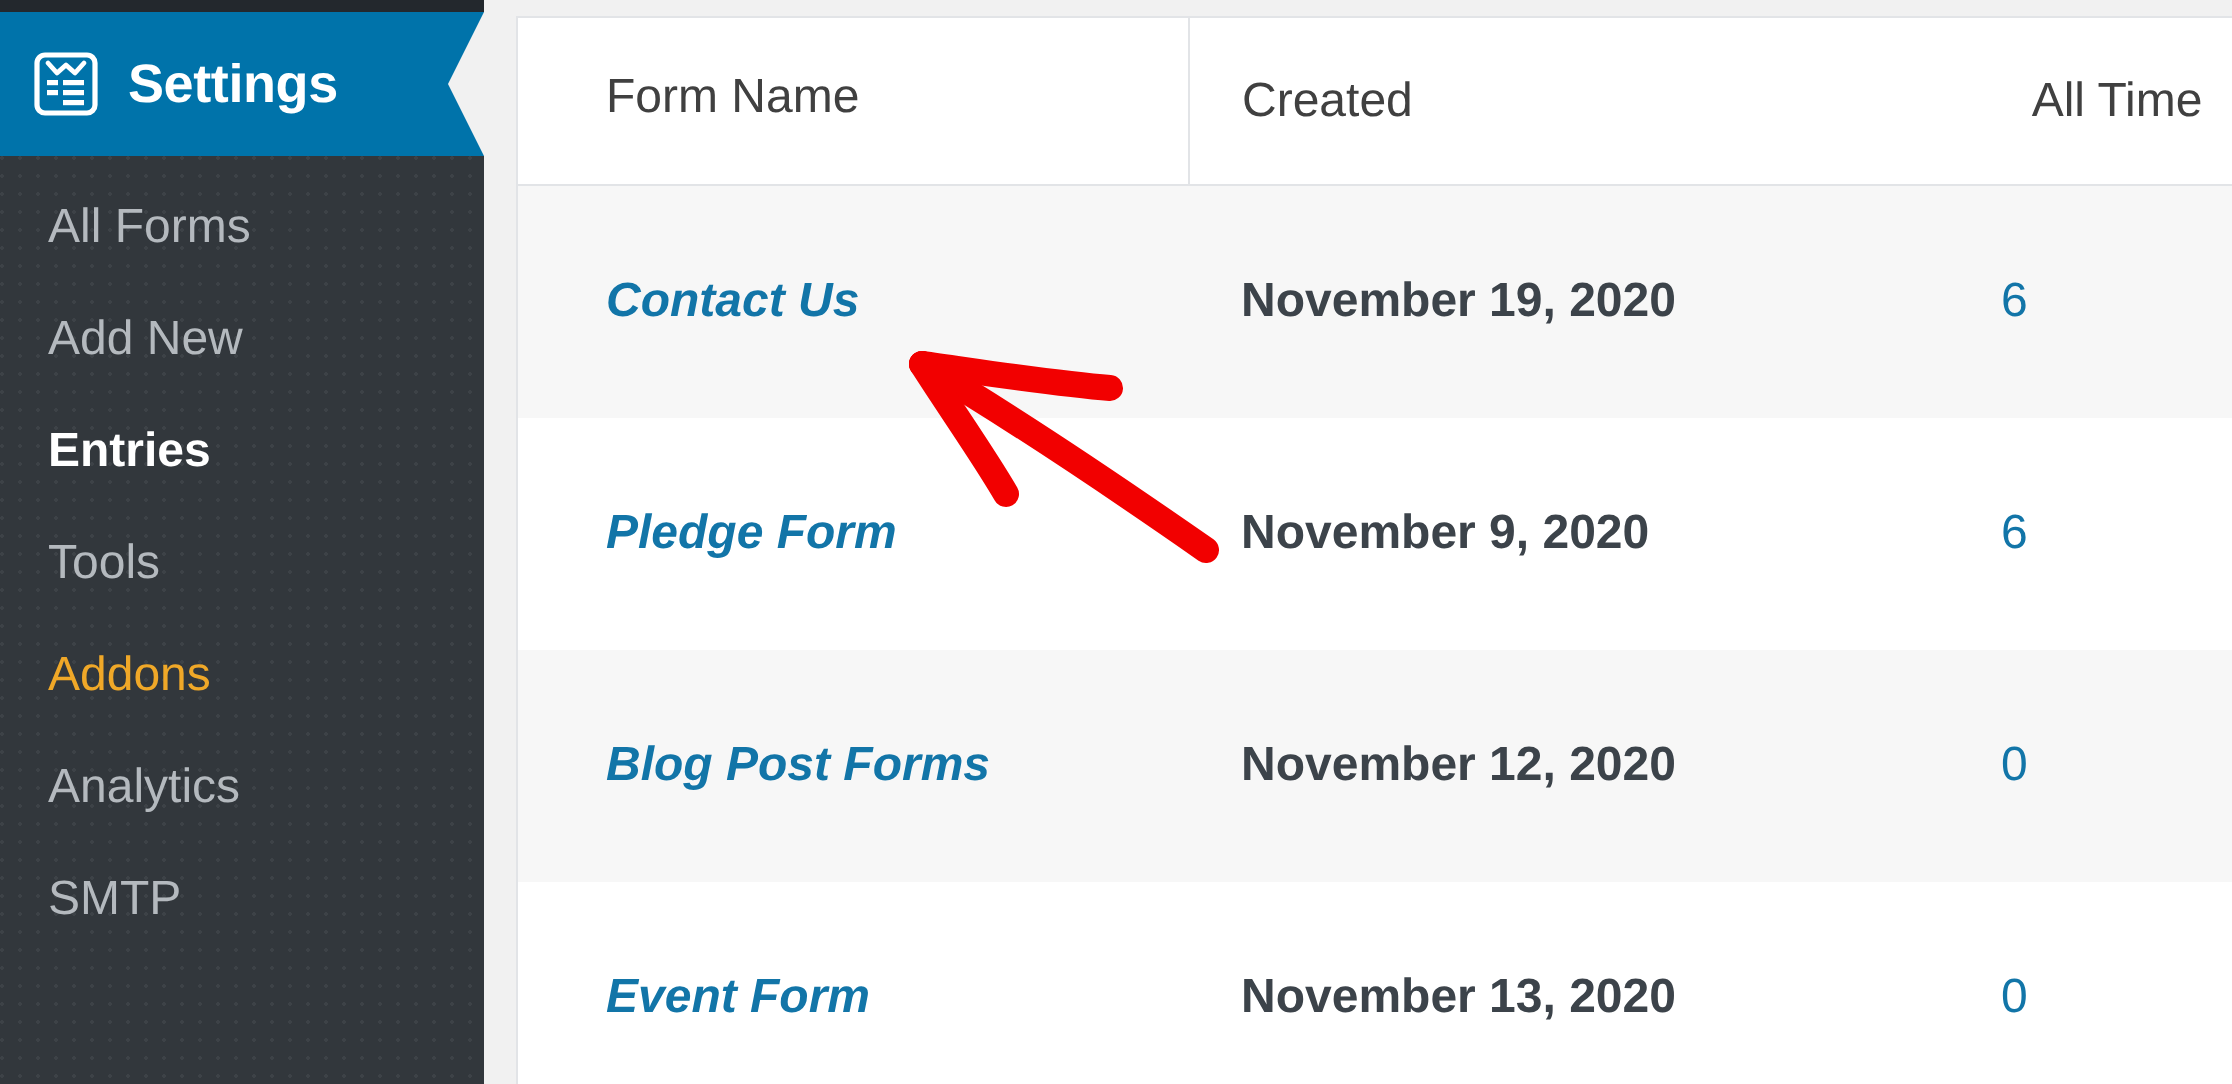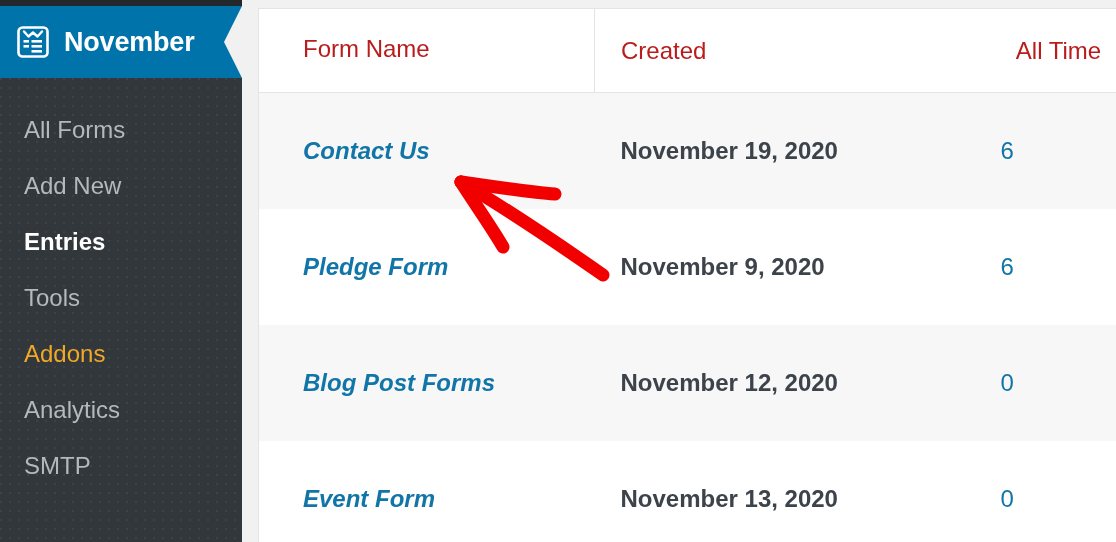--- a/index.html
+++ b/index.html
@@ -39,21 +39,21 @@
     border-top:36px solid transparent;
     border-bottom:36px solid transparent;
     border-right:18px solid #f1f1f1;
   }
   .brand-icon { width:34px; height:34px; flex:0 0 34px; }
   .brand-title {
     color:#ffffff; font-size:27px; font-weight:700;
     letter-spacing:-.2px; margin-left:14px;
   }
 
-  .nav { padding-top:24px; }
+  .nav { padding-top:8px; }
   .nav-item {
     display:block;
     height:56px; line-height:56px;
     padding-left:24px;
     font-size:24px;
     color:#b4b9be;
     white-space:nowrap;
     cursor:pointer;
   }
   .nav-item.active { color:#ffffff; font-weight:700; }
@@ -67,21 +67,21 @@
   .table { width:100%; border-collapse:collapse; table-layout:fixed; }
   .table col.c-name { width:336px; }
   .table col.c-created { width:320px; }
   .table col.c-alltime { width:202px; }
 
   .table thead th {
     background:#ffffff;
     height:84px;
     font-size:24px;
     font-weight:400;
-    color:#b91c1c;
+    color:#404040;
     text-align:left;
     padding-left:44px;
     border-top:1px solid #e2e4e7;
     border-bottom:1px solid #e2e4e7;
     vertical-align:middle;
   }
   .table thead th.th-name {
     border-right:1px solid #e2e4e7;
     border-left:1px solid #e2e4e7;
     padding-left:44px;
@@ -145,21 +145,21 @@
         <svg width="34" height="34" viewBox="0 0 34 34" aria-hidden="true">
           <rect x="2.5" y="2.5" width="29" height="29" rx="4" ry="4" fill="none" stroke="#ffffff" stroke-width="2.6"></rect>
           <polyline points="8,6.5 12.5,11.5 17,7.5 21.5,11.5 26,6.5" fill="none" stroke="#ffffff" stroke-width="2.4" stroke-linejoin="round" stroke-linecap="round"></polyline>
           <rect x="7.5" y="15" width="5.5" height="2.6" fill="#ffffff"></rect>
           <rect x="15.5" y="15" width="10.5" height="2.6" fill="#ffffff"></rect>
           <rect x="7.5" y="20" width="5.5" height="2.6" fill="#ffffff"></rect>
           <rect x="15.5" y="20" width="10.5" height="2.6" fill="#ffffff"></rect>
           <rect x="15.5" y="25" width="10.5" height="2.6" fill="#ffffff"></rect>
         </svg>
       </span>
-      <span class="brand-title">November</span>
+      <span class="brand-title">Settings</span>
       <span class="notch"></span>
     </div>
 
     <nav class="nav">
       <a class="nav-item">All Forms</a>
       <a class="nav-item">Add New</a>
       <a class="nav-item active">Entries</a>
       <a class="nav-item">Tools</a>
       <a class="nav-item highlight">Addons</a>
       <a class="nav-item">Analytics</a>

